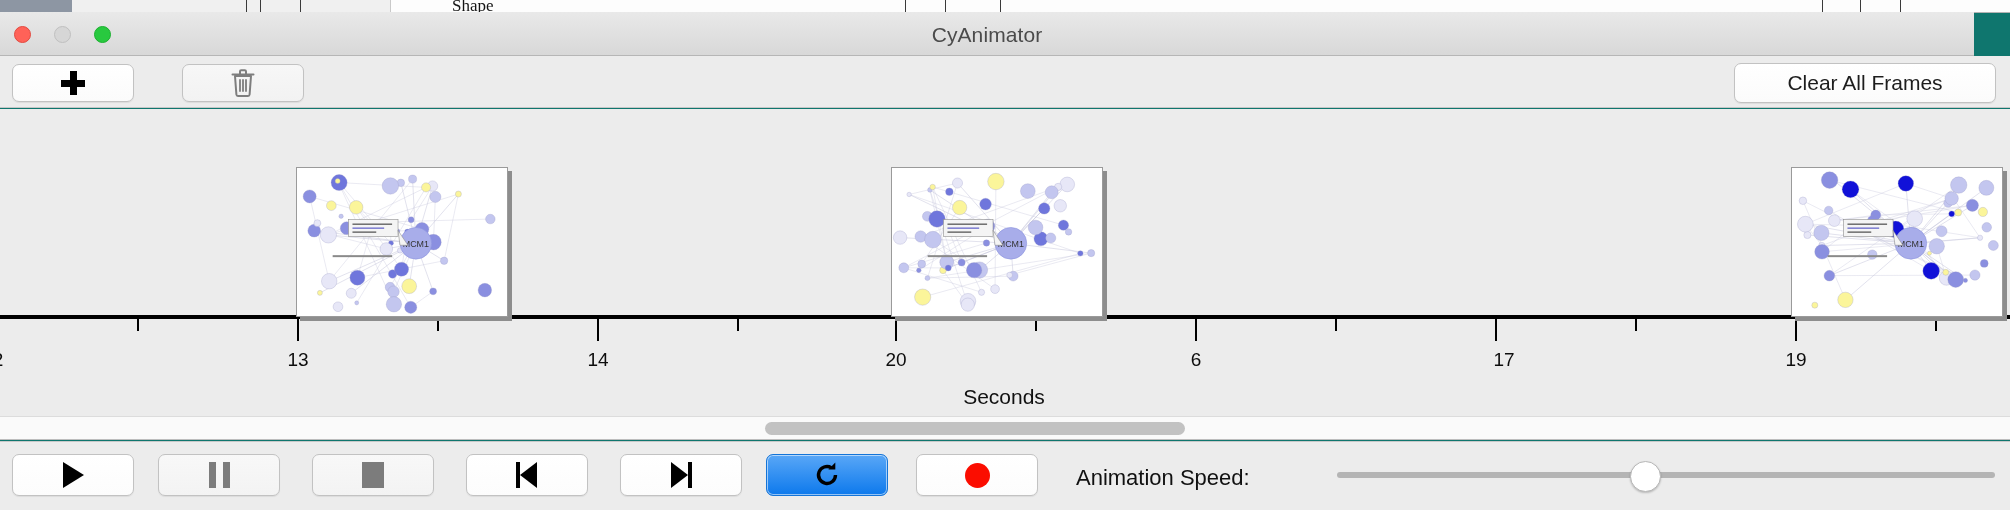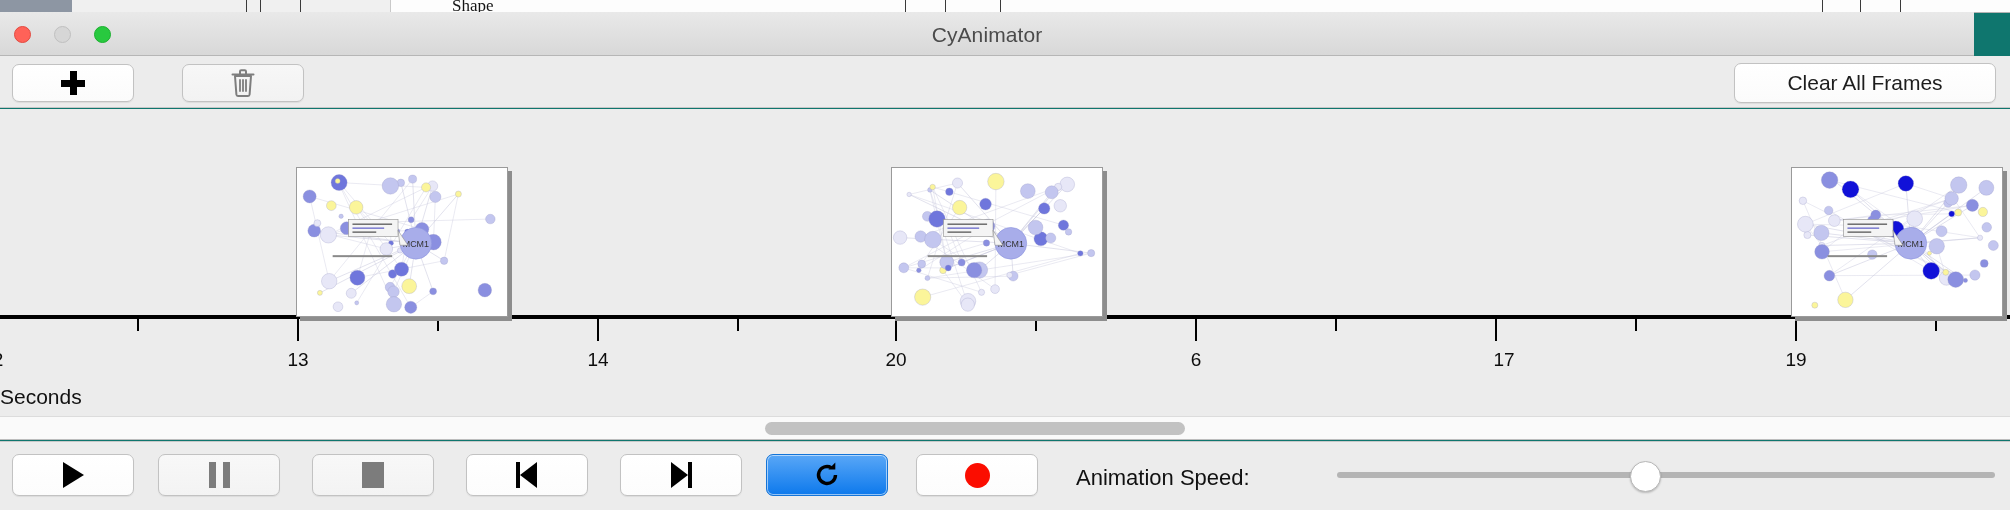--- a/index.html
+++ b/index.html
@@ -157,20 +157,21 @@
     top: 240px;
     font-size: 19px;
     color: #0d0d0d;
     transform: translateX(-50%);
     white-space: nowrap;
   }
   .axis-title {
     position: absolute;
     top: 276px;
     left: 0; right: 2px;
+    text-align: center;
     font-size: 21px;
     color: #111;
   }
 
   
   .frame {
     position: absolute;
     top: 58px;
     width: 212px;
     height: 150px;

